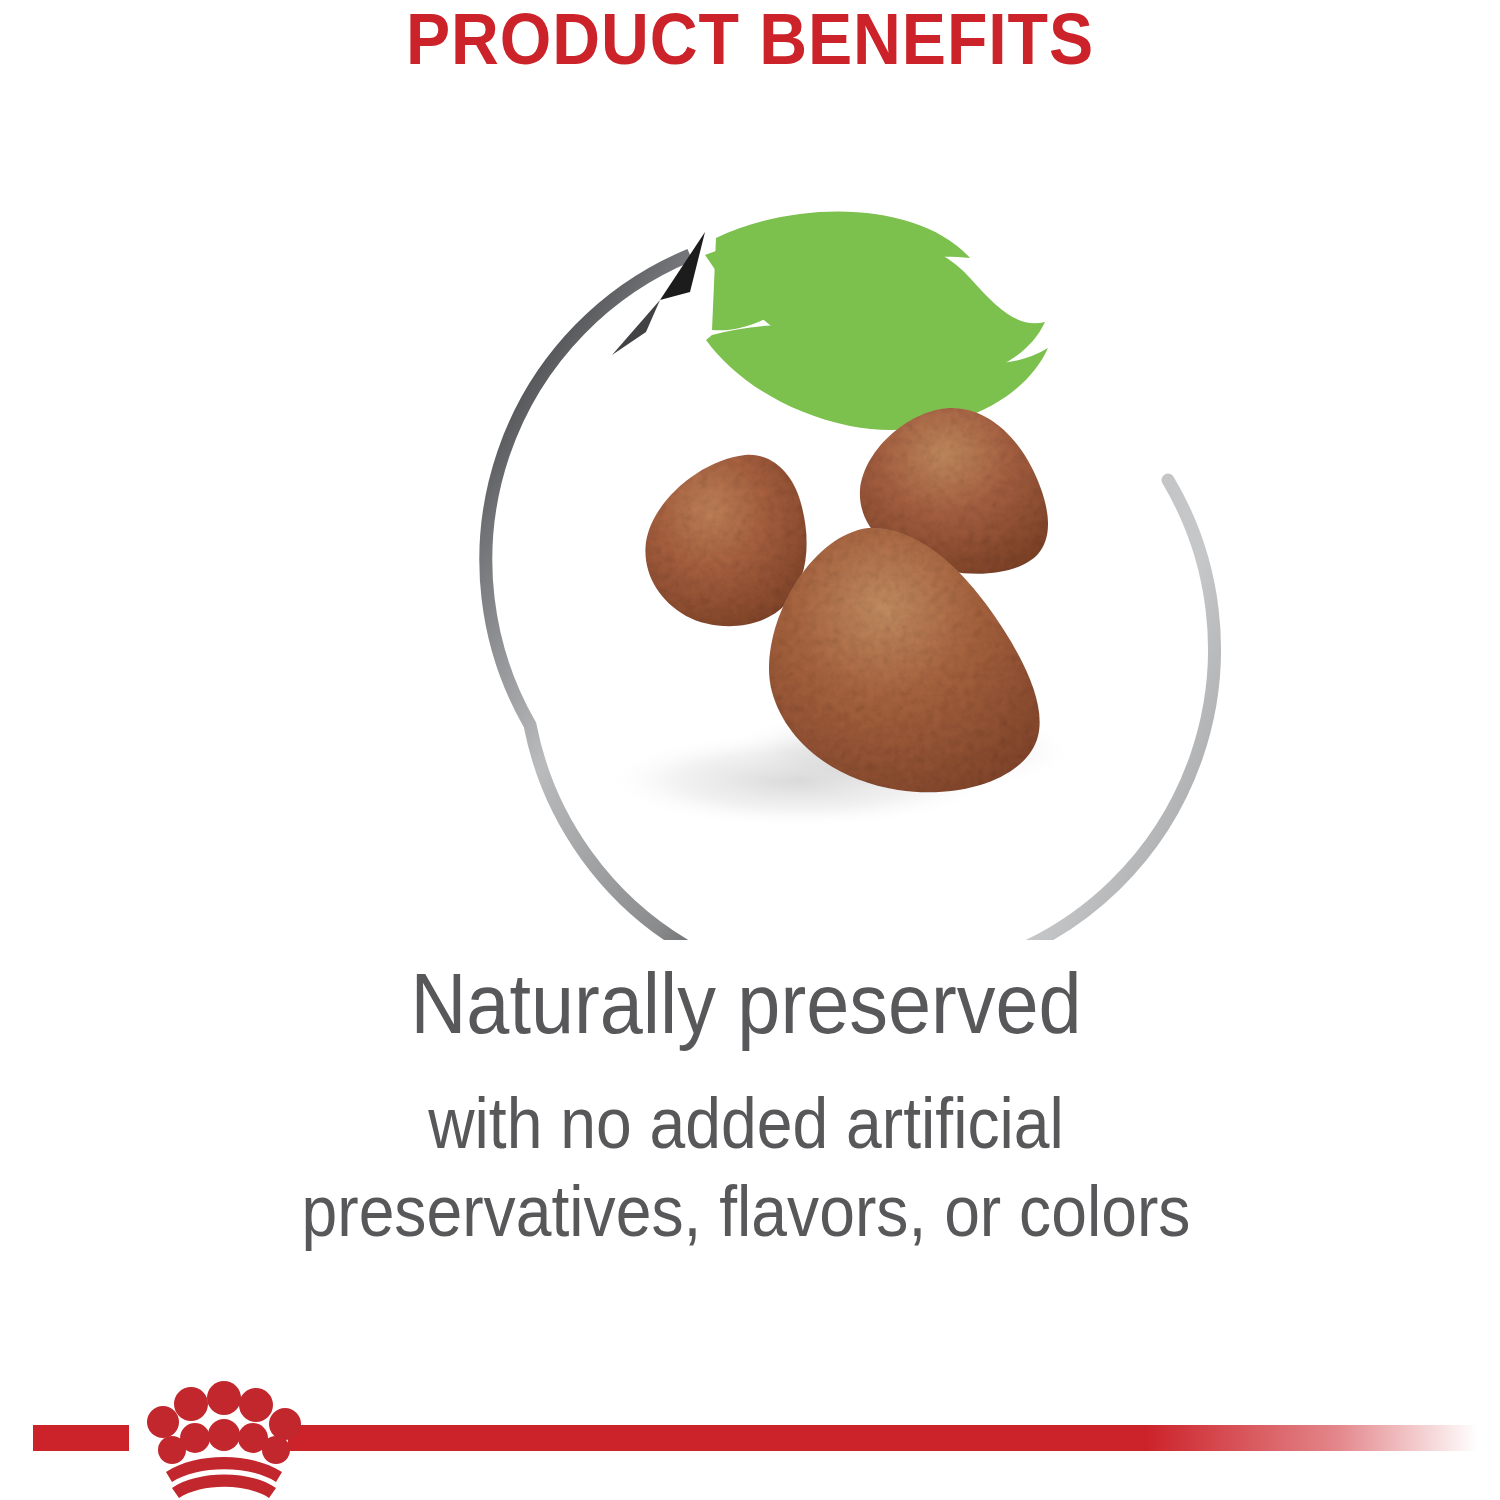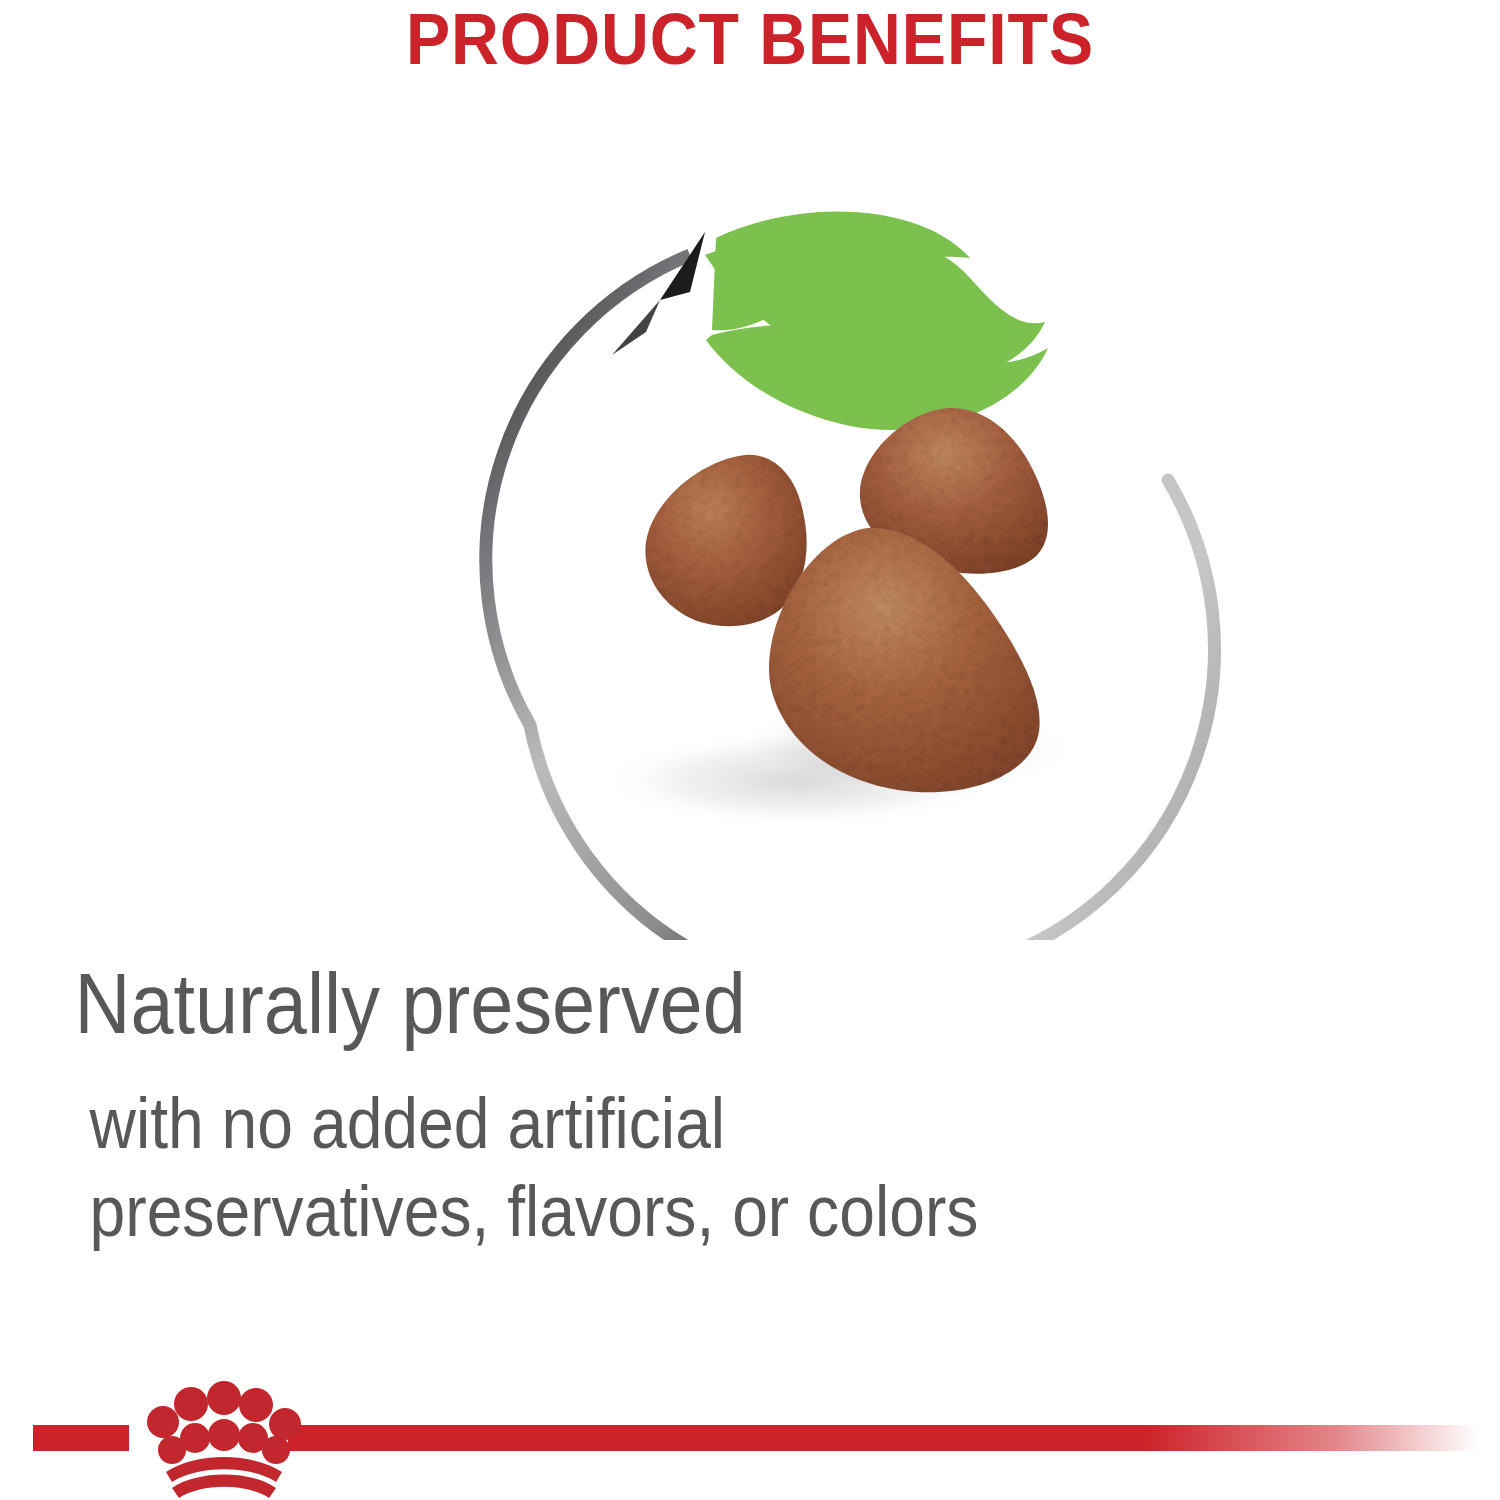--- a/index.html
+++ b/index.html
@@ -46,20 +46,21 @@
     width: 1500px;
     height: 760px;
   }
 
   
   #benefit-text {
     position: absolute;
     left: 0;
     top: 960px;
     width: 1492px;
+    text-align: center;
     color: #4D4D4F;
   }
   #benefit-headline {
     font-family: "Liberation Sans", sans-serif;
     font-weight: normal;
     font-size: 86px;
     line-height: 1.0;
     transform: scaleX(0.90);
     transform-origin: center top;
     white-space: nowrap;

